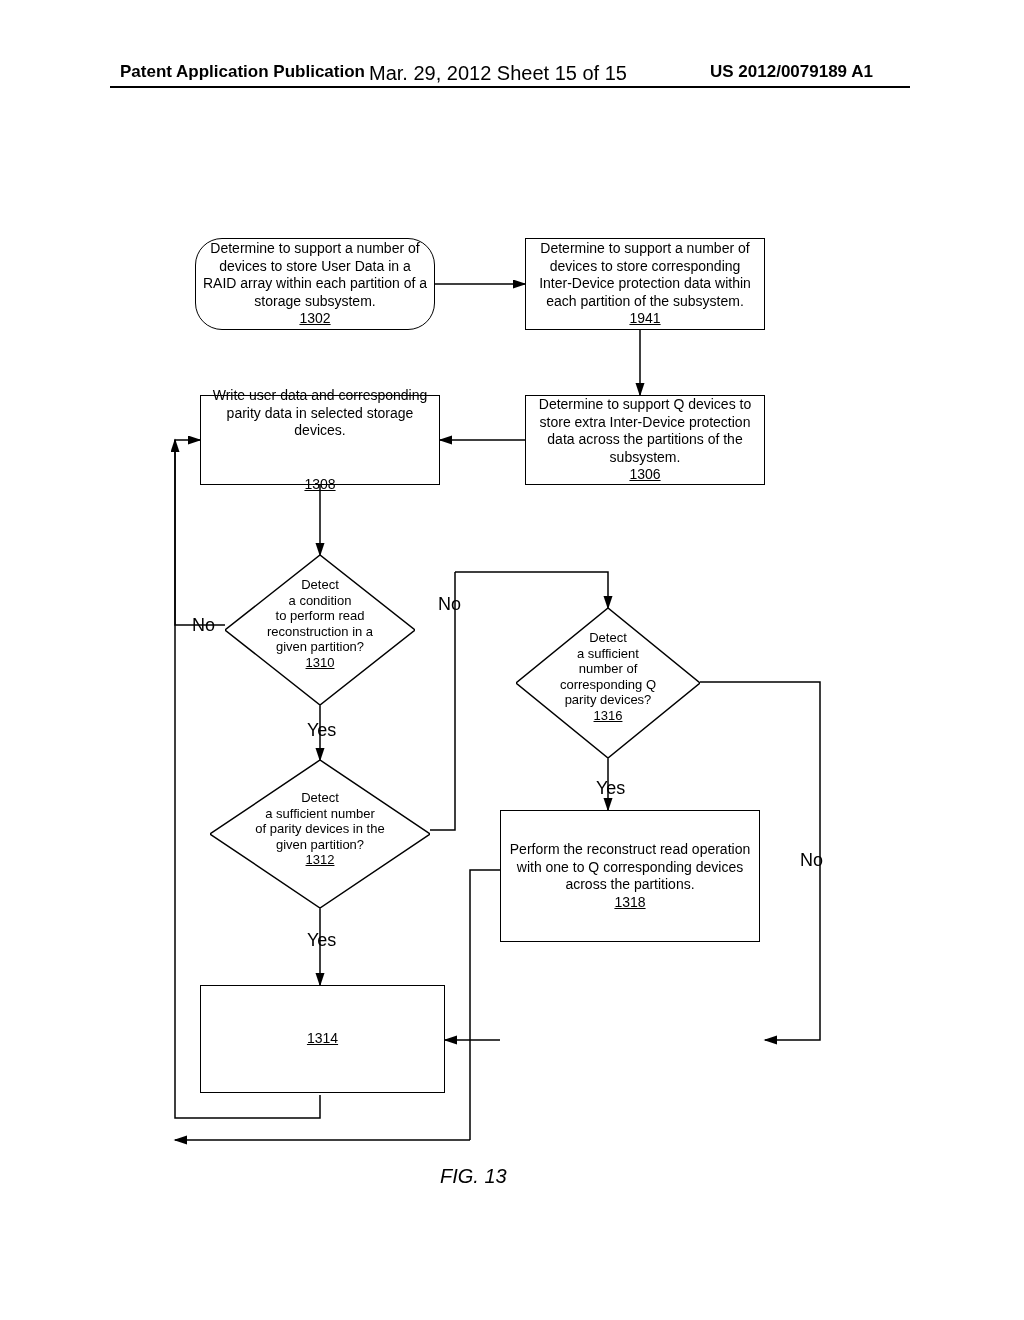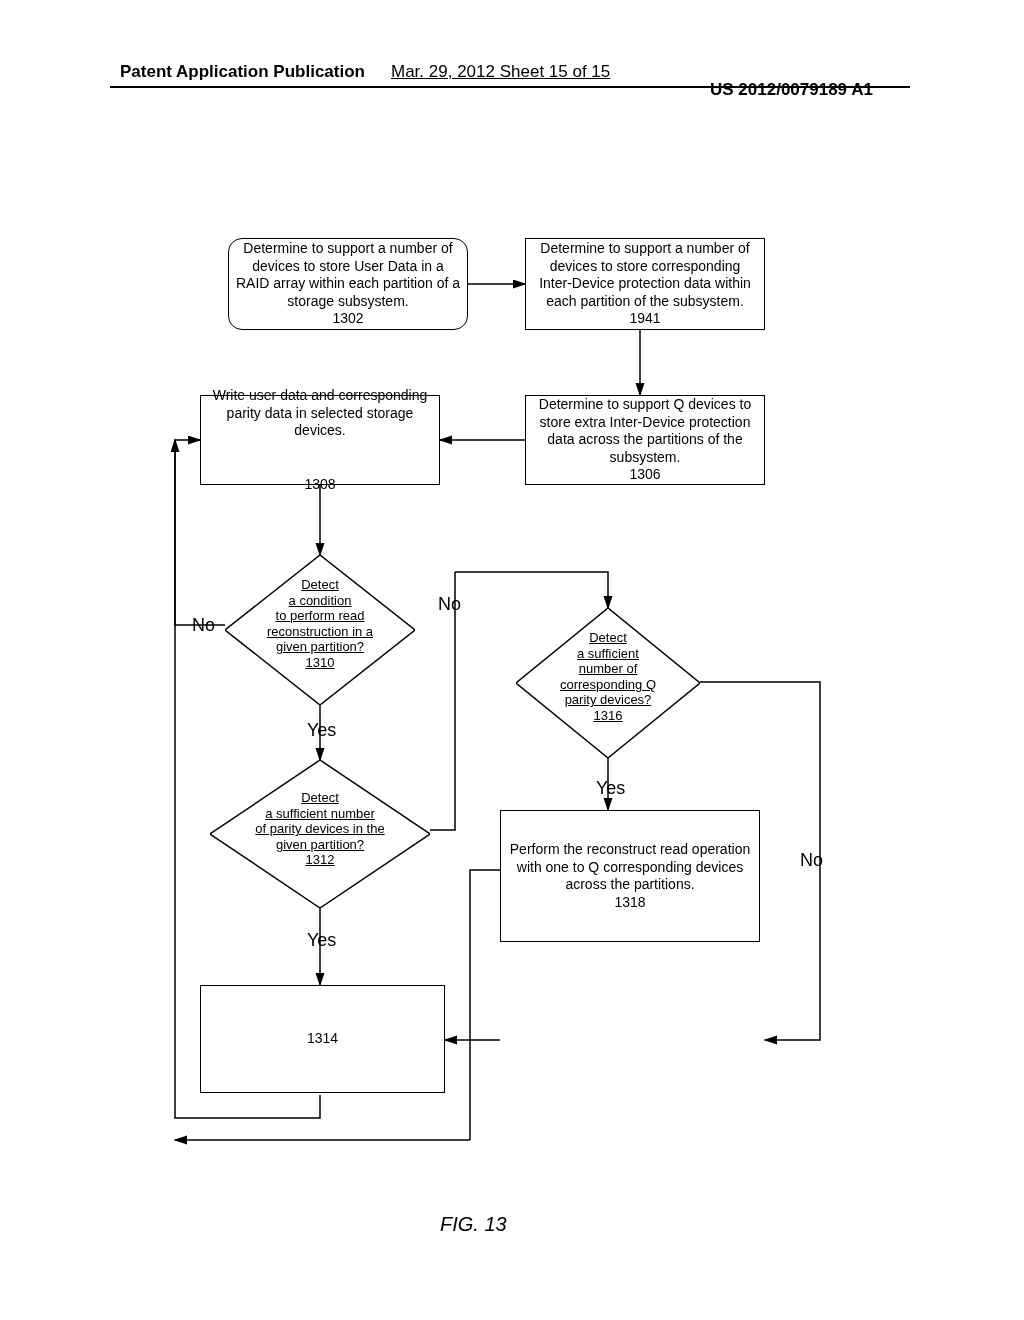--- a/index.html
+++ b/index.html
@@ -28,70 +28,66 @@
   .hdr-left {
     position: absolute;
     top: 62px;
     left: 120px;
     font-size: 17px;
     font-weight: bold;
   }
   .hdr-mid {
     position: absolute;
     top: 62px;
-    left: 391px;
-    font-size: 17px;
-    text-decoration: underline;
+    left: 369px;
+    font-size: 20px;
   }
   .hdr-right {
     position: absolute;
     top: 62px;
     left: 710px;
     font-size: 17px;
     font-weight: bold;
-    margin-top: 18px;
   }
   .box {
     position: absolute;
     border: 1.5px solid #000;
     background: #fff;
     text-align: center;
     font-size: 14px;
     line-height: 1.25;
     padding: 8px 6px;
     display: flex;
     flex-direction: column;
     align-items: center;
     justify-content: center;
   }
-  .box .num { }
-  .rounded { border-radius: 14px; margin-left: 33px; }
+  .box .num { text-decoration: underline; }
+  .rounded { border-radius: 27px; }
   .diamond {
     position: absolute;
     width: 1px; height: 1px;
   }
   .diamond svg { position: absolute; left: 0; top: 0; }
   .diamond .dlabel {
     position: absolute;
     text-align: center;
     font-size: 13px;
     line-height: 1.2;
     width: 160px;
-    text-decoration: underline;
   }
   .dlabel .num { text-decoration: underline; }
   .edge-label {
     position: absolute;
     font-size: 18px;
   }
   .figcap {
     position: absolute;
     font-style: italic;
     font-size: 20px;
-    margin-top: 48px;
   }
   .arrow {
     position: absolute;
     overflow: visible;
   }
   marker#ah path { fill: #000; }
 </style>
 </head>
 <body>
 

